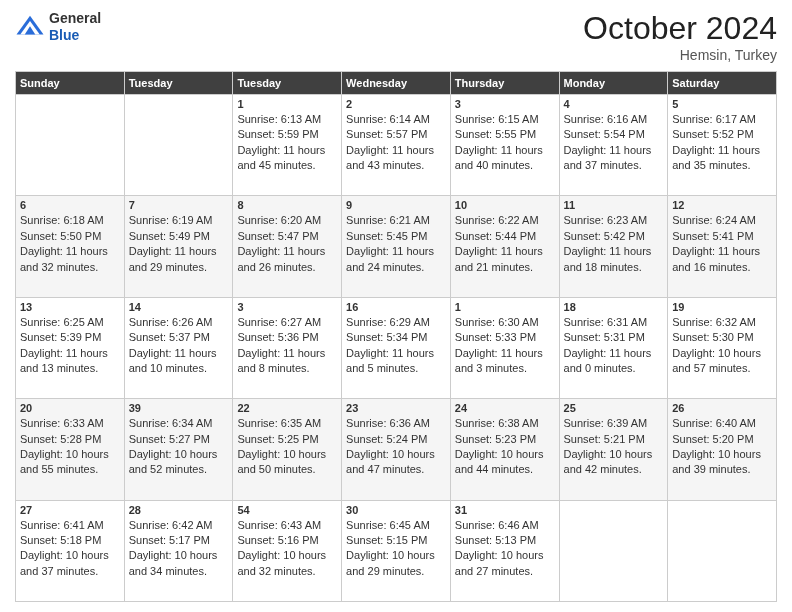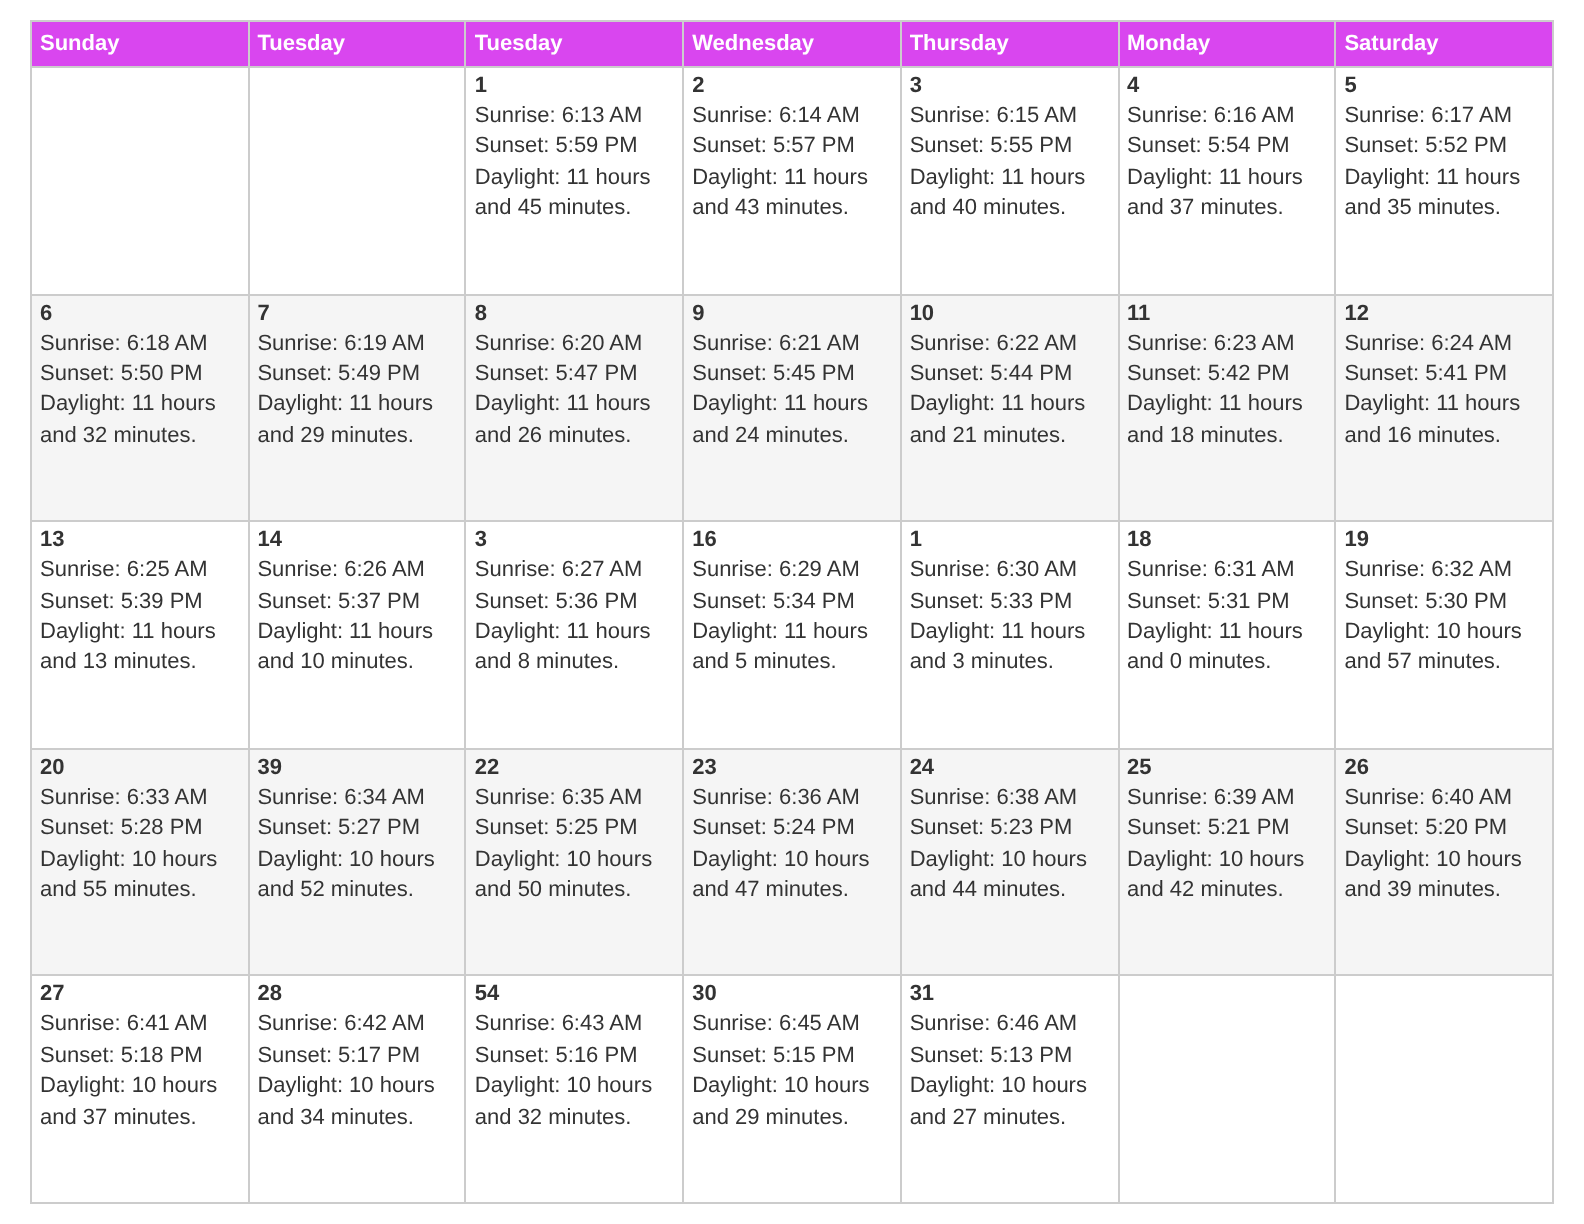--- a/index.html
+++ b/index.html
@@ -51,21 +51,21 @@
       font-size: 14px;
       color: #555;
     }
     .calendar {
       border-collapse: collapse;
       width: 100%;
       flex: 1;
       table-layout: fixed;
     }
     .calendar th {
-      background: #d946ef;
+      background: #404040;
       color: #fff;
       font-size: 11px;
       font-weight: bold;
       padding: 5px 4px;
       border: 1px solid #ccc;
       text-align: left;
     }
     .calendar td {
       border: 1px solid #ccc;
       vertical-align: top;
@@ -90,20 +90,37 @@
       line-height: 1.4;
     }
     .empty {
       background: #fff !important;
     }
   </style>
 </head>
 <body>
 
 <div class="page">
+  <div class="header">
+    <div class="logo">
+      <svg class="logo-icon" viewBox="0 0 40 40">
+        <polygon points="20,5 38,30 2,30" fill="#2a6dd9"></polygon>
+        <polygon points="20,12 33,30 7,30" fill="#fff"></polygon>
+        <polygon points="20,19 27,30 13,30" fill="#2a6dd9"></polygon>
+      </svg>
+      <div class="logo-text">
+        <div><span class="general">General</span></div>
+        <div><span class="blue">Blue</span></div>
+      </div>
+    </div>
+    <div class="title-block">
+      <div class="month-title">October 2024</div>
+      <div class="subtitle">Hemsin, Turkey</div>
+    </div>
+  </div>
 
   <table class="calendar">
     <thead>
       <tr>
         <th>Sunday</th>
         <th>Tuesday</th>
         <th>Tuesday</th>
         <th>Wednesday</th>
         <th>Thursday</th>
         <th>Monday</th>

